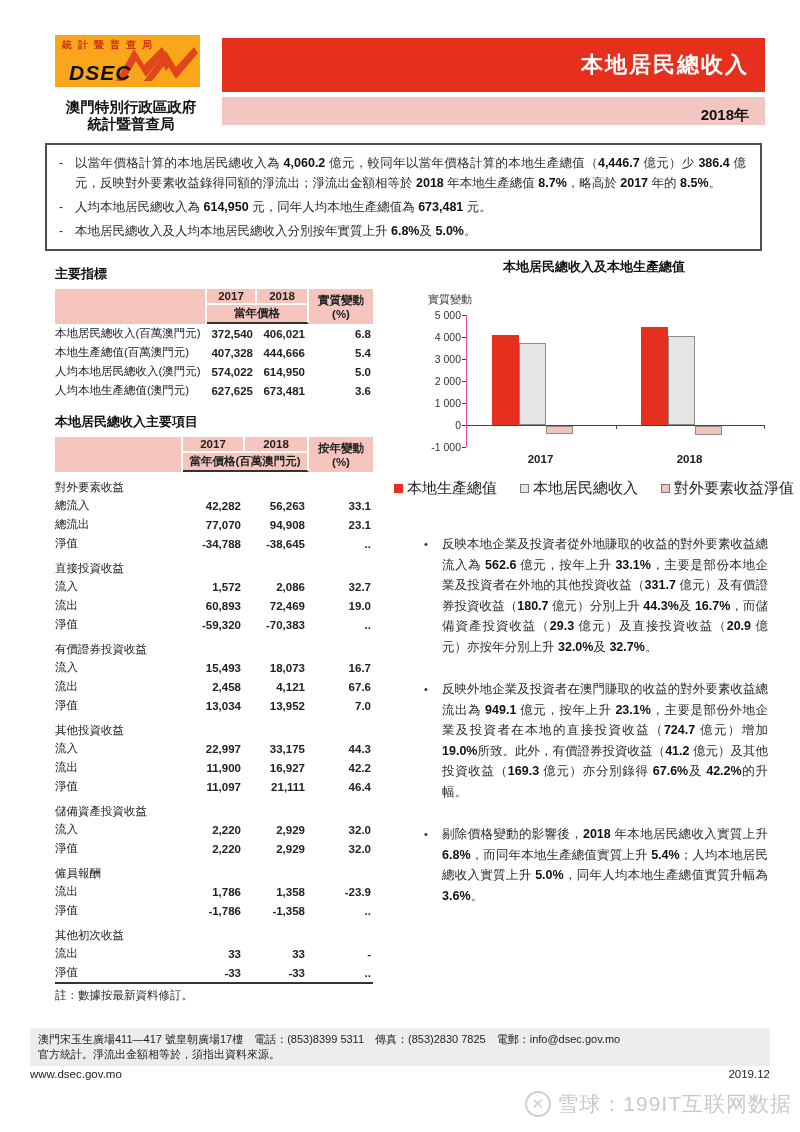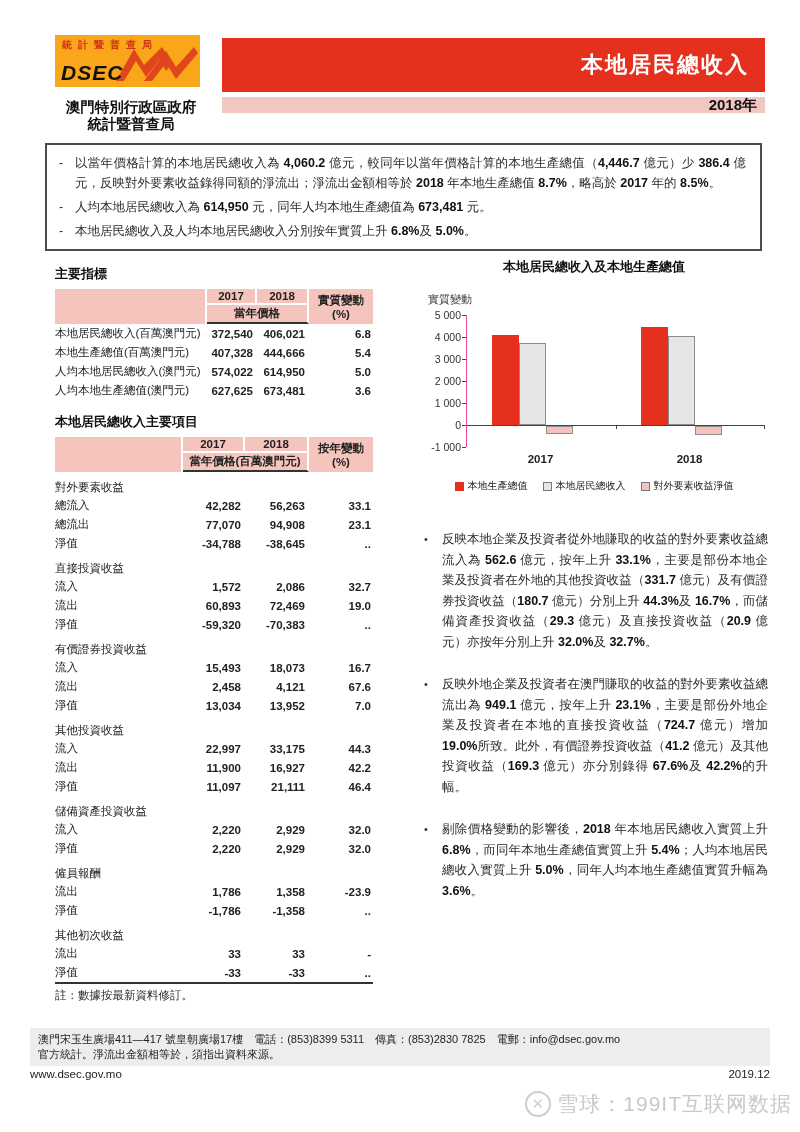--- a/index.html
+++ b/index.html
@@ -4,30 +4,30 @@
 <style>
   * { margin:0; padding:0; box-sizing:border-box; }
   html,body { background:#fff; }
   body { font-family:"Liberation Sans","DejaVu Sans",sans-serif; color:#2b2b2b; }
   .page { position:relative; width:800px; height:1132px; background:#fff; overflow:hidden; margin:0 auto; }
 
   
   .logo-block { position:absolute; left:55px; top:35px; width:158px; }
   .logo-box { width:145px; height:52px; background:#f9a61b; padding:3px 7px 2px 7px; position:relative; overflow:hidden; }
   .logo-top { color:#d03318; font-size:10px; font-weight:bold; letter-spacing:6px; white-space:nowrap; }
-  .logo-acronym { font-size:21px; font-weight:bold; font-style:italic; color:#111; letter-spacing:1px; position:absolute; left:6px; bottom:2px; }
+  .logo-acronym { font-size:21px; font-weight:bold; font-style:italic; color:#111; letter-spacing:1px; position:absolute; left:14px; bottom:2px; }
   .logo-zigzag { position:absolute; right:2px; bottom:4px; }
   .org-lines { margin-top:12px; text-align:center; width:152px; font-weight:bold; color:#111; }
   .org-lines div { font-size:14.5px; line-height:17px; }
 
   .banner-red { position:absolute; left:222px; top:38px; width:543px; height:54px; background:#e5301d;
                 display:flex; align-items:center; justify-content:flex-end; padding-right:16px; }
   .banner-red span { color:#fff; font-size:22px; font-weight:bold; letter-spacing:2px; }
-  .banner-pink { position:absolute; left:222px; top:97px; width:543px; height:16px; background:#f3c7c1;
-                 display:flex; align-items:center; justify-content:flex-end; padding-right:8px; }
+  .banner-pink { position:absolute; left:222px; top:97px; width:543px; height:28px; background:#f3c7c1;
+                 display:flex; align-items:flex-end; justify-content:flex-end; padding-right:16px; }
   .banner-pink span { color:#111; font-size:15px; font-weight:bold; }
 
   
   .highlights-box { position:absolute; left:45px; top:143px; width:717px; border:2px solid #4d4d4d; padding:8px 14px 8px 10px; }
   .hl-item { display:flex; font-size:12.5px; line-height:20px; color:#2b2b2b; margin-bottom:4px; }
   .hl-item:last-child { margin-bottom:0; }
   .hl-dash { width:18px; flex:none; text-align:left; padding-left:2px; }
   .hl-text { flex:1; text-align:justify; }
   .num { font-weight:bold; color:#111; }
 
@@ -54,21 +54,21 @@
   .chart-unit { font-size:11px; color:#333; margin-left:8px; margin-bottom:8px; }
   .plot-wrap { margin-left:46px; }
   .plot { position:relative; width:298px; height:132px; border-left:1px solid #ec4899; }
   .ytick-label { position:absolute; left:-44px; width:38px; text-align:right; font-size:10.5px; color:#333; }
   .ytick-mark { position:absolute; width:4px; height:1px; background:#444; left:-5px; }
   .xaxis { position:absolute; left:0; width:100%; height:1px; background:#444; }
   .xtick { position:absolute; width:1px; height:4px; background:#444; }
   .bar { position:absolute; }
   .xlabels { display:flex; margin-left:46px; margin-top:6px; }
   .xlabels div { width:149px; text-align:center; font-size:11.5px; font-weight:bold; color:#222; }
-  .legend { display:flex; justify-content:center; gap:15px; margin-top:14px; font-size:10px; color:#222; }
+  .legend { display:flex; justify-content:center; gap:23px; margin-top:14px; font-size:15px; color:#222; }
   .legend-item { display:flex; align-items:center; gap:4px; white-space:nowrap; }
   .swatch { width:9px; height:9px; flex:none; }
 
   .analysis { margin-top:36px; }
   .an-item { display:flex; font-size:12.5px; line-height:20.5px; margin-bottom:22px; color:#2b2b2b; }
   .an-item:last-child { margin-bottom:0; }
   .an-bullet { width:22px; flex:none; padding-left:4px; font-size:11px; }
   .an-text { flex:1; text-align:justify; }
 
   

